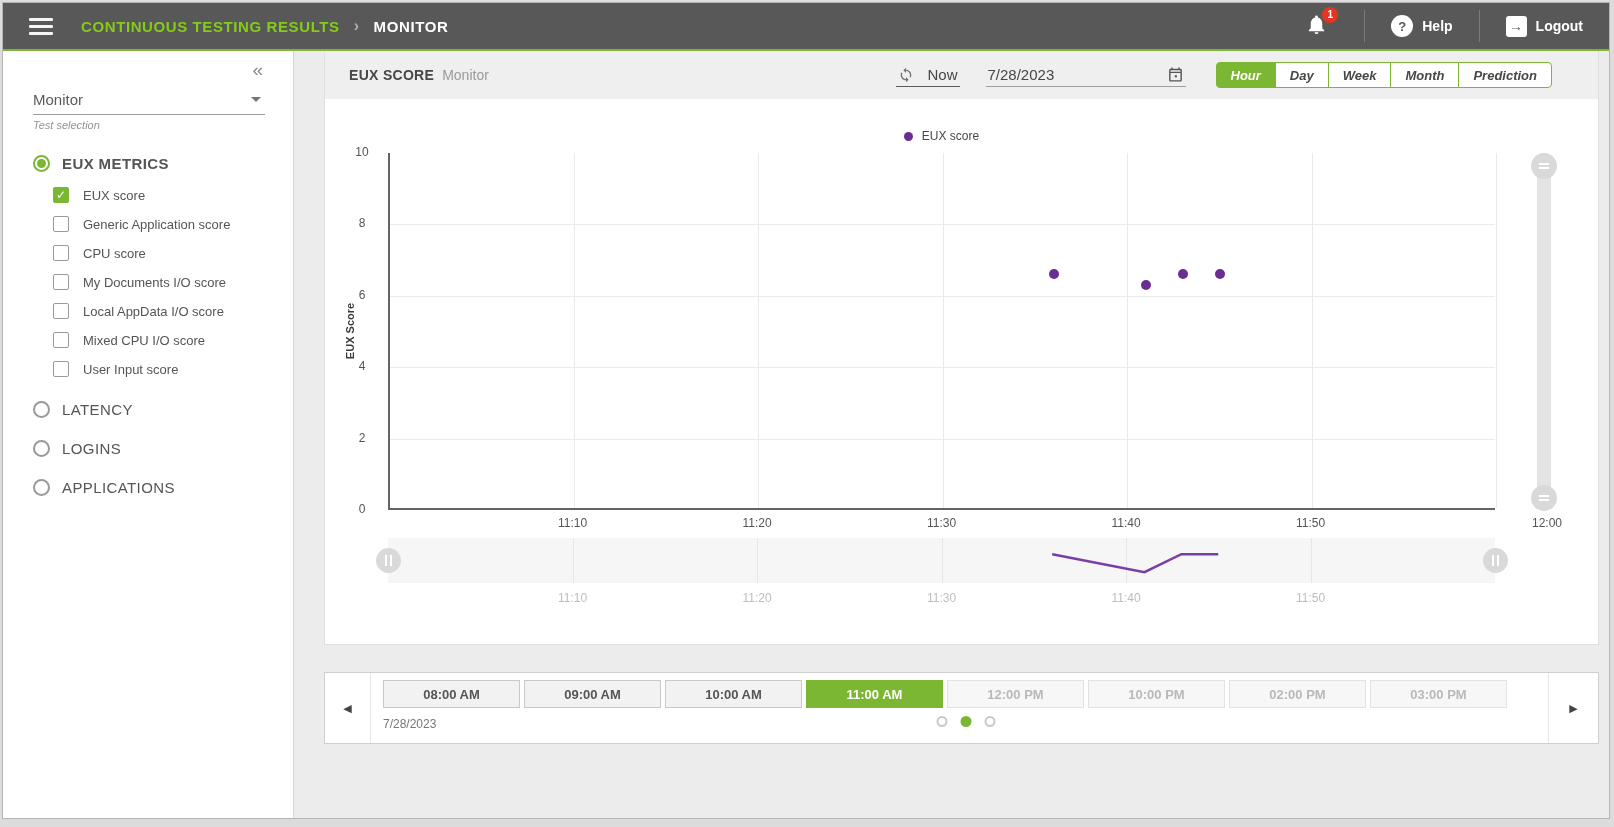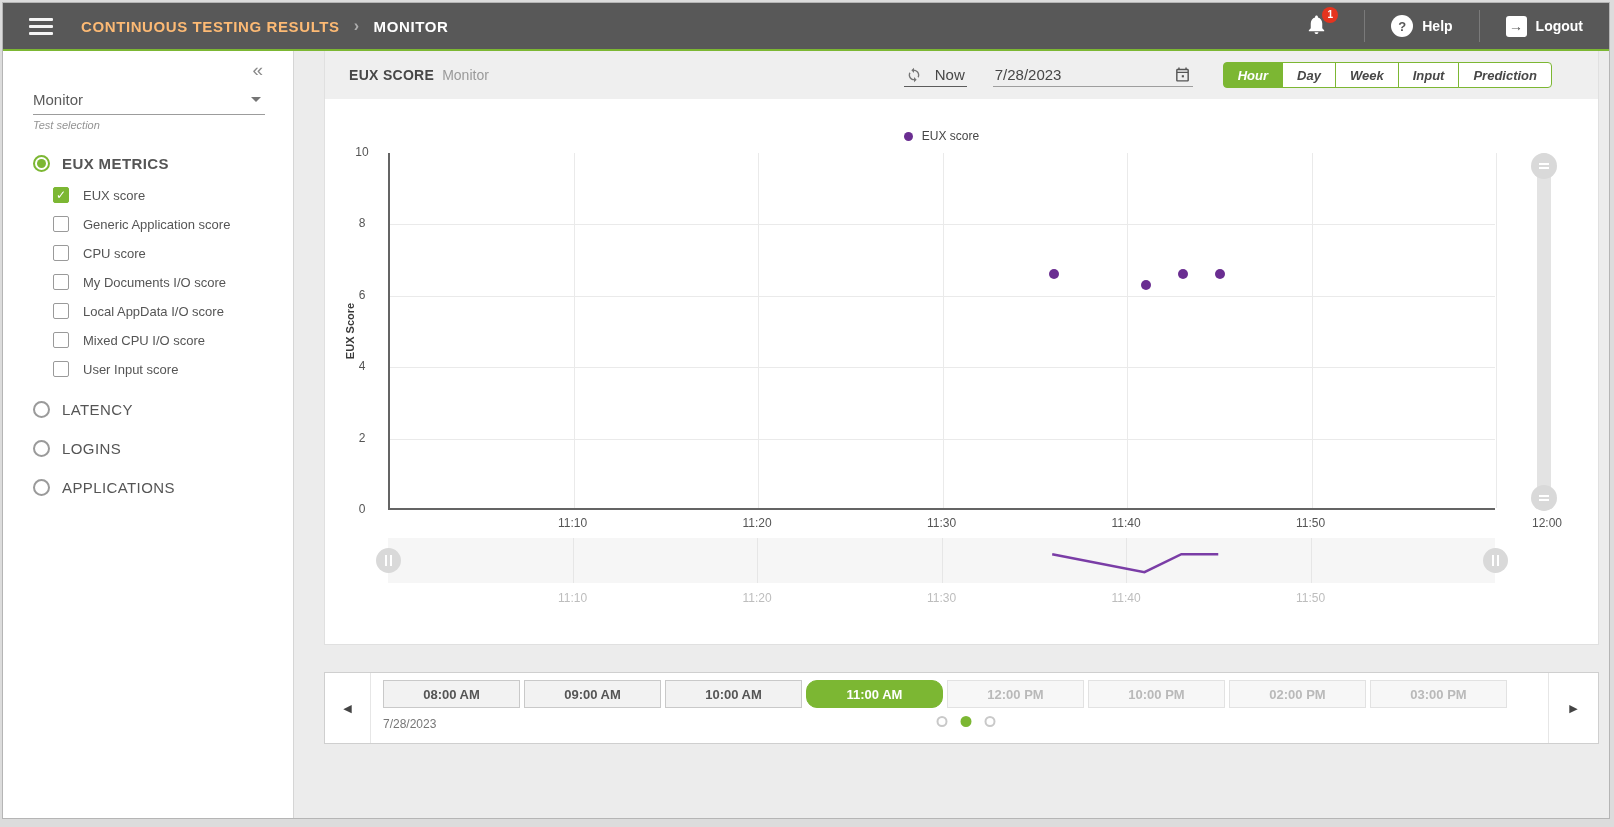--- a/index.html
+++ b/index.html
@@ -7,21 +7,21 @@
               font-family:"Liberation Sans","DejaVu Sans",sans-serif; }
   .app { position:absolute; top:2px; left:2px; width:1608px; height:817px;
          border:1px solid #b5b5b5; background:#ececec; overflow:hidden; }
 
   
   .topbar { position:relative; height:48px; background:#585858; border-bottom:2px solid #7cb733;
             display:flex; align-items:center; padding:0 26px; }
   .hamburger { width:24px; height:17px; display:flex; flex-direction:column; justify-content:space-between; cursor:pointer; }
   .hamburger span { display:block; height:3px; background:#f5f5f5; border-radius:1px; }
   .crumbs { display:flex; align-items:center; gap:14px; margin-left:28px; letter-spacing:.6px; }
-  .crumb-root { color:#fdba74; font-size:15px; font-weight:600; }
+  .crumb-root { color:#84cc16; font-size:15px; font-weight:600; }
   .crumb-sep { color:#aeaeae; font-size:16px; font-weight:700; }
   .crumb-cur { color:#ffffff; font-size:15px; font-weight:700; }
   .top-right { margin-left:auto; display:flex; align-items:center; }
   .bell-wrap { position:relative; padding:4px 10px; cursor:pointer; }
   .badge { position:absolute; top:-2px; right:0; min-width:16px; height:16px; border-radius:8px;
            background:#e5341f; color:#fff; font-size:10px; font-weight:700;
            display:flex; align-items:center; justify-content:center; padding:0 3px; }
   .hdivider { width:1px; height:32px; background:#7a7a7a; margin:0 26px; }
   .hbtn { display:flex; align-items:center; gap:9px; color:#fff; font-size:14px; font-weight:700; cursor:pointer; }
   .qicon { width:22px; height:22px; border-radius:50%; background:#fff; color:#585858;
@@ -116,21 +116,21 @@
              border:1px solid #cfcfcf; display:flex; }
   .tb-arrow { width:46px; display:flex; align-items:center; justify-content:center;
               color:#444; font-size:11px; cursor:pointer; }
   .tb-arrow.left { border-right:1px solid #e6e6e6; }
   .tb-arrow.right { border-left:1px solid #e6e6e6; width:50px; }
   .tb-center { flex:1; position:relative; padding:7px 0 0 12px; }
   #slots { display:flex; gap:4px; }
   .slot { width:137px; height:28px; display:flex; align-items:center; justify-content:center;
           font-size:13px; font-weight:700; border:1px solid #c9c9c9; background:#f2f2f2;
           color:#555; cursor:pointer; }
-  .slot.active { background:#7cb733; border-color:#7cb733; color:#fff;border-radius:11px; }
+  .slot.active { background:#7cb733; border-color:#7cb733; color:#fff; }
   .slot.disabled { background:#f7f7f7; border-color:#e2e2e2; color:#b9b9b9; }
   .tb-foot { position:relative; margin-top:6px; height:20px; }
   .tb-date { font-size:12px; color:#777; }
   .dots { position:absolute; left:50%; top:2px; transform:translateX(-50%); display:flex; gap:13px; }
   .dot { width:11px; height:11px; border-radius:50%; background:#fff; border:2px solid #c9c9c9; cursor:pointer; }
   .dot.active { background:#7cb733; border-color:#7cb733; }
 </style>
 </head>
 <body>
 
@@ -244,21 +244,21 @@
             <span>7/28/2023</span>
             <svg width="17" height="17" viewBox="0 0 24 24">
                 <path fill="#555" d="M19 4h-1V2h-2v2H8V2H6v2H5c-1.1 0-2 .9-2 2v14c0 1.1.9 2 2 2h14c1.1 0 2-.9 2-2V6c0-1.1-.9-2-2-2zm0 16H5V10h14v10zM5 8V6h14v2H5z"></path>
                 <rect x="11" y="13" width="3" height="3" fill="#555"></rect>
               </svg>
           </div>
           <div class="ranges" id="ranges">
               <div class="rbtn active">Hour</div>
               <div class="rbtn">Day</div>
               <div class="rbtn">Week</div>
-              <div class="rbtn">Input</div>
+              <div class="rbtn">Month</div>
               <div class="rbtn">Prediction</div>
             </div>
         </div>
 
         <div class="chart-region" id="chart">
 
           <div class="vslider-track"></div>
           <div class="vhandle" style="top:54px">
               <span class="grip-h"></span>
             </div>

